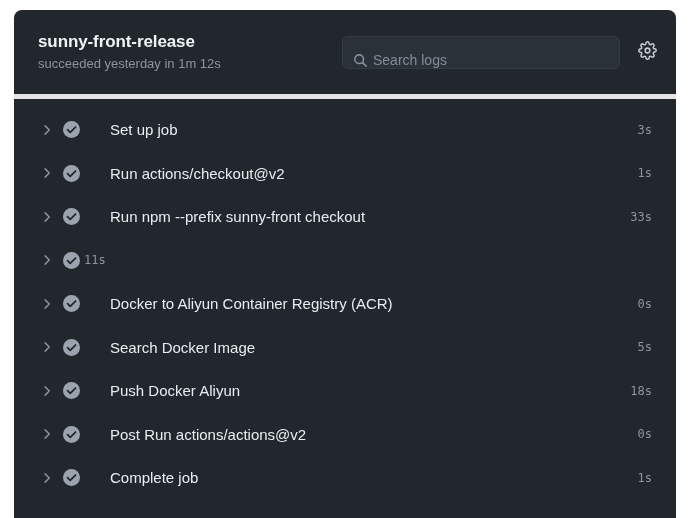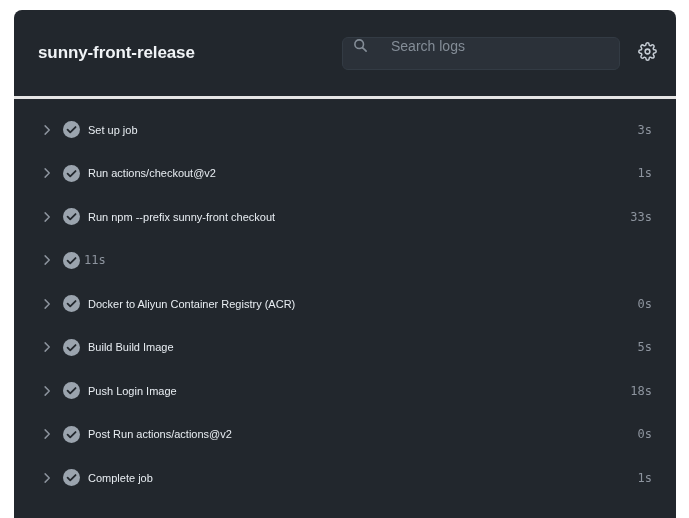--- a/index.html
+++ b/index.html
@@ -20,21 +20,21 @@
     height: 540px;
     background: #22272d;
     border-radius: 8px;
     overflow: hidden;
   }
 
   
   #card-header {
     position: relative;
     height: 89px;
-    border-bottom: 3px solid #e5e5e5;
+    border-bottom: 5px solid #e5e5e5;
     display: flex;
     align-items: center;
     padding: 0 16px 0 24px;
   }
 
   .header-titles { flex: 0 0 auto; }
 
   #job-title {
     font-size: 17px;
     font-weight: bold;
@@ -57,23 +57,23 @@
     gap: 14px;
   }
 
   #search-box {
     width: 278px;
     height: 33px;
     background: #2b3139;
     border: 1px solid #333b44;
     border-radius: 6px;
     display: flex;
-    align-items: flex-start;
+    align-items: flex-end;
     padding: 0 10px;
-    gap: 23px;
+    gap: 5px;
   }
 
   #search-box svg { flex: 0 0 auto; display: block; }
 
   #search-input {
     flex: 1;
     background: transparent;
     border: none;
     outline: none;
     color: #e6edf3;
@@ -116,22 +116,22 @@
   .status-icon {
     flex: 0 0 auto;
     width: 26px;
     display: flex;
     align-items: center;
     justify-content: center;
   }
 
   .step-label {
     flex: 1;
-    margin-left: 4px;
-    font-size: 11px;
+    margin-left: 26px;
+    font-size: 15px;
     color: #e8edf2;
     white-space: nowrap;
     overflow: hidden;
     text-overflow: ellipsis;
   }
 
   .step-duration {
     flex: 0 0 auto;
     font-family: "DejaVu Sans Mono", monospace;
     font-size: 12px;
@@ -142,20 +142,21 @@
 </style>
 </head>
 <body>
 
 <div id="log-card">
 
   <div id="card-header">
 
     <div class="header-titles">
       <div id="job-title">sunny-front-release</div>
+      <div id="job-status">succeeded yesterday in 1m 12s</div>
     </div>
 
     <div class="header-right">
 
       <div id="search-box">
         <span>
           <svg width="15" height="15" viewBox="0 0 16 16" fill="none" stroke="#848d97" stroke-width="1.7">
             <circle cx="6.6" cy="6.6" r="4.6"></circle>
             <line x1="10.2" y1="10.2" x2="14" y2="14" stroke-linecap="round"></line>
           </svg>
@@ -261,37 +262,37 @@
         <svg width="12" height="12" viewBox="0 0 16 16" fill="none" stroke="#8d949e" stroke-width="1.9" stroke-linecap="round" stroke-linejoin="round">
             <polyline points="5.5,2.5 11,8 5.5,13.5"></polyline>
           </svg>
       </span>
       <span class="status-icon">
         <svg width="17" height="17" viewBox="0 0 16 16">
             <circle cx="8" cy="8" r="8" fill="#9ba4ae"></circle>
             <path d="M4.3 8.2l2.5 2.5 5-5" fill="none" stroke="#22272d" stroke-width="1.7" stroke-linecap="round" stroke-linejoin="round"></path>
           </svg>
       </span>
-      <span class="step-label">Build Build Image</span>
+      <span class="step-label">Search Docker Image</span>
       <span class="step-duration">5s</span>
     </div>
 
     <div class="step-row">
       <span class="chevron">
         <svg width="12" height="12" viewBox="0 0 16 16" fill="none" stroke="#8d949e" stroke-width="1.9" stroke-linecap="round" stroke-linejoin="round">
             <polyline points="5.5,2.5 11,8 5.5,13.5"></polyline>
           </svg>
       </span>
       <span class="status-icon">
         <svg width="17" height="17" viewBox="0 0 16 16">
             <circle cx="8" cy="8" r="8" fill="#9ba4ae"></circle>
             <path d="M4.3 8.2l2.5 2.5 5-5" fill="none" stroke="#22272d" stroke-width="1.7" stroke-linecap="round" stroke-linejoin="round"></path>
           </svg>
       </span>
-      <span class="step-label">Push Login Image</span>
+      <span class="step-label">Push Docker Aliyun</span>
       <span class="step-duration">18s</span>
     </div>
 
     <div class="step-row">
       <span class="chevron">
         <svg width="12" height="12" viewBox="0 0 16 16" fill="none" stroke="#8d949e" stroke-width="1.9" stroke-linecap="round" stroke-linejoin="round">
             <polyline points="5.5,2.5 11,8 5.5,13.5"></polyline>
           </svg>
       </span>
       <span class="status-icon">

